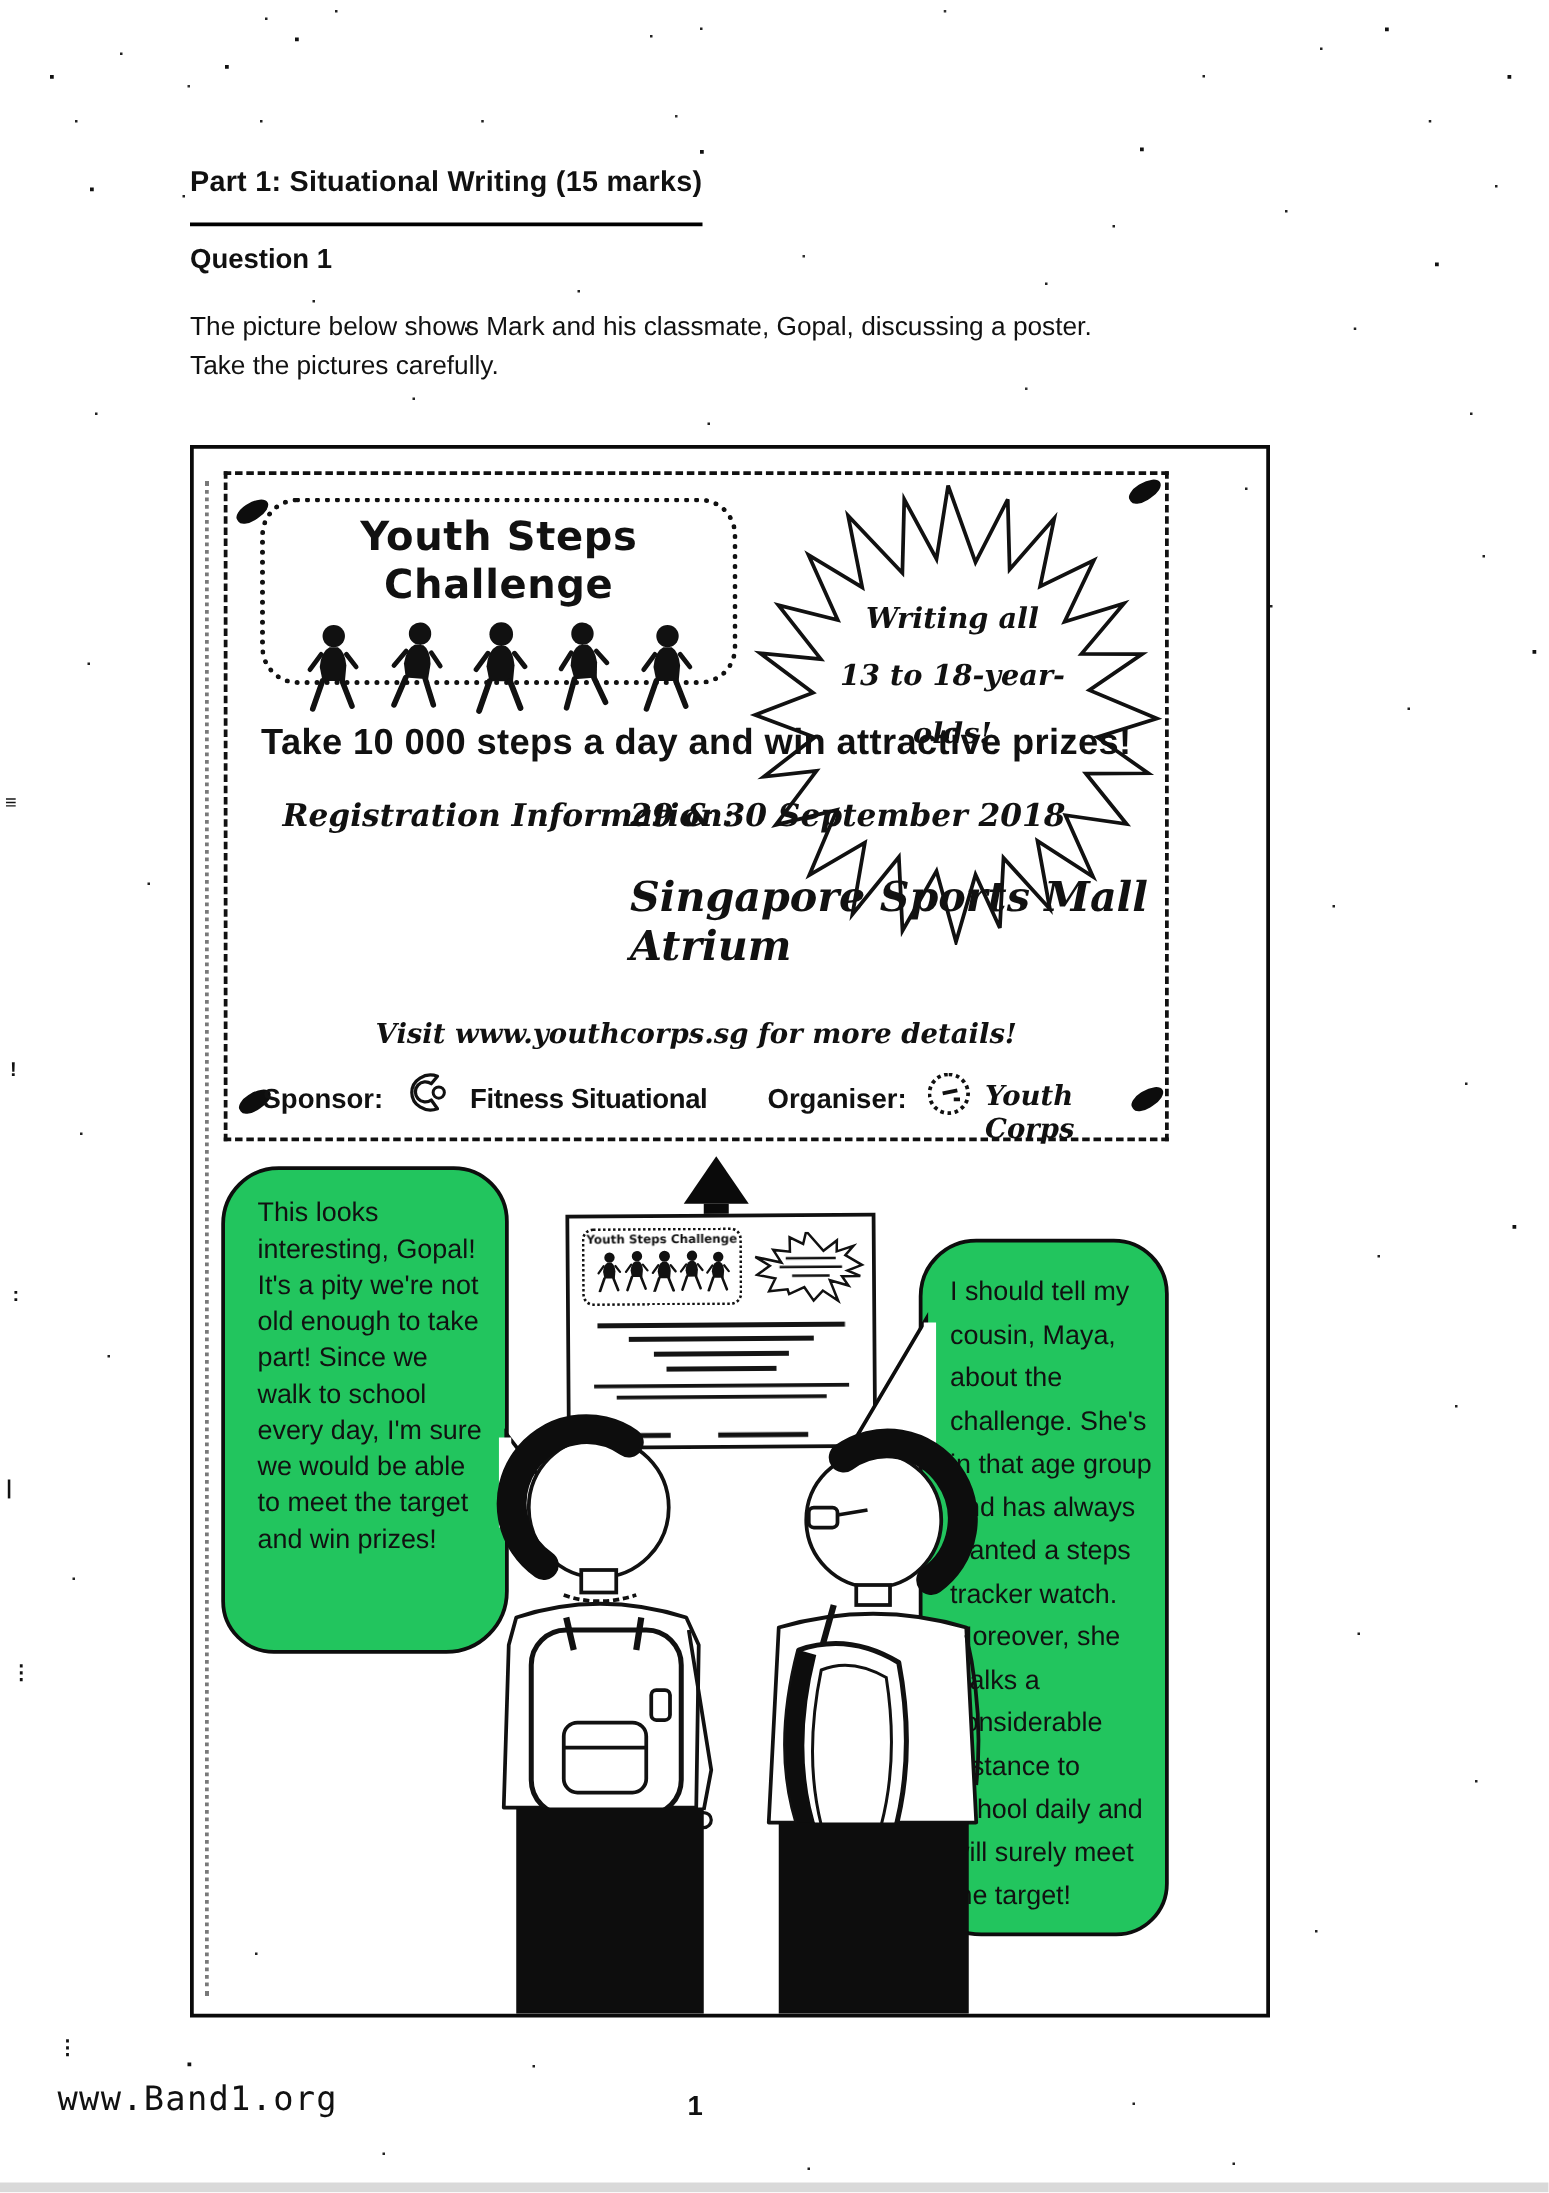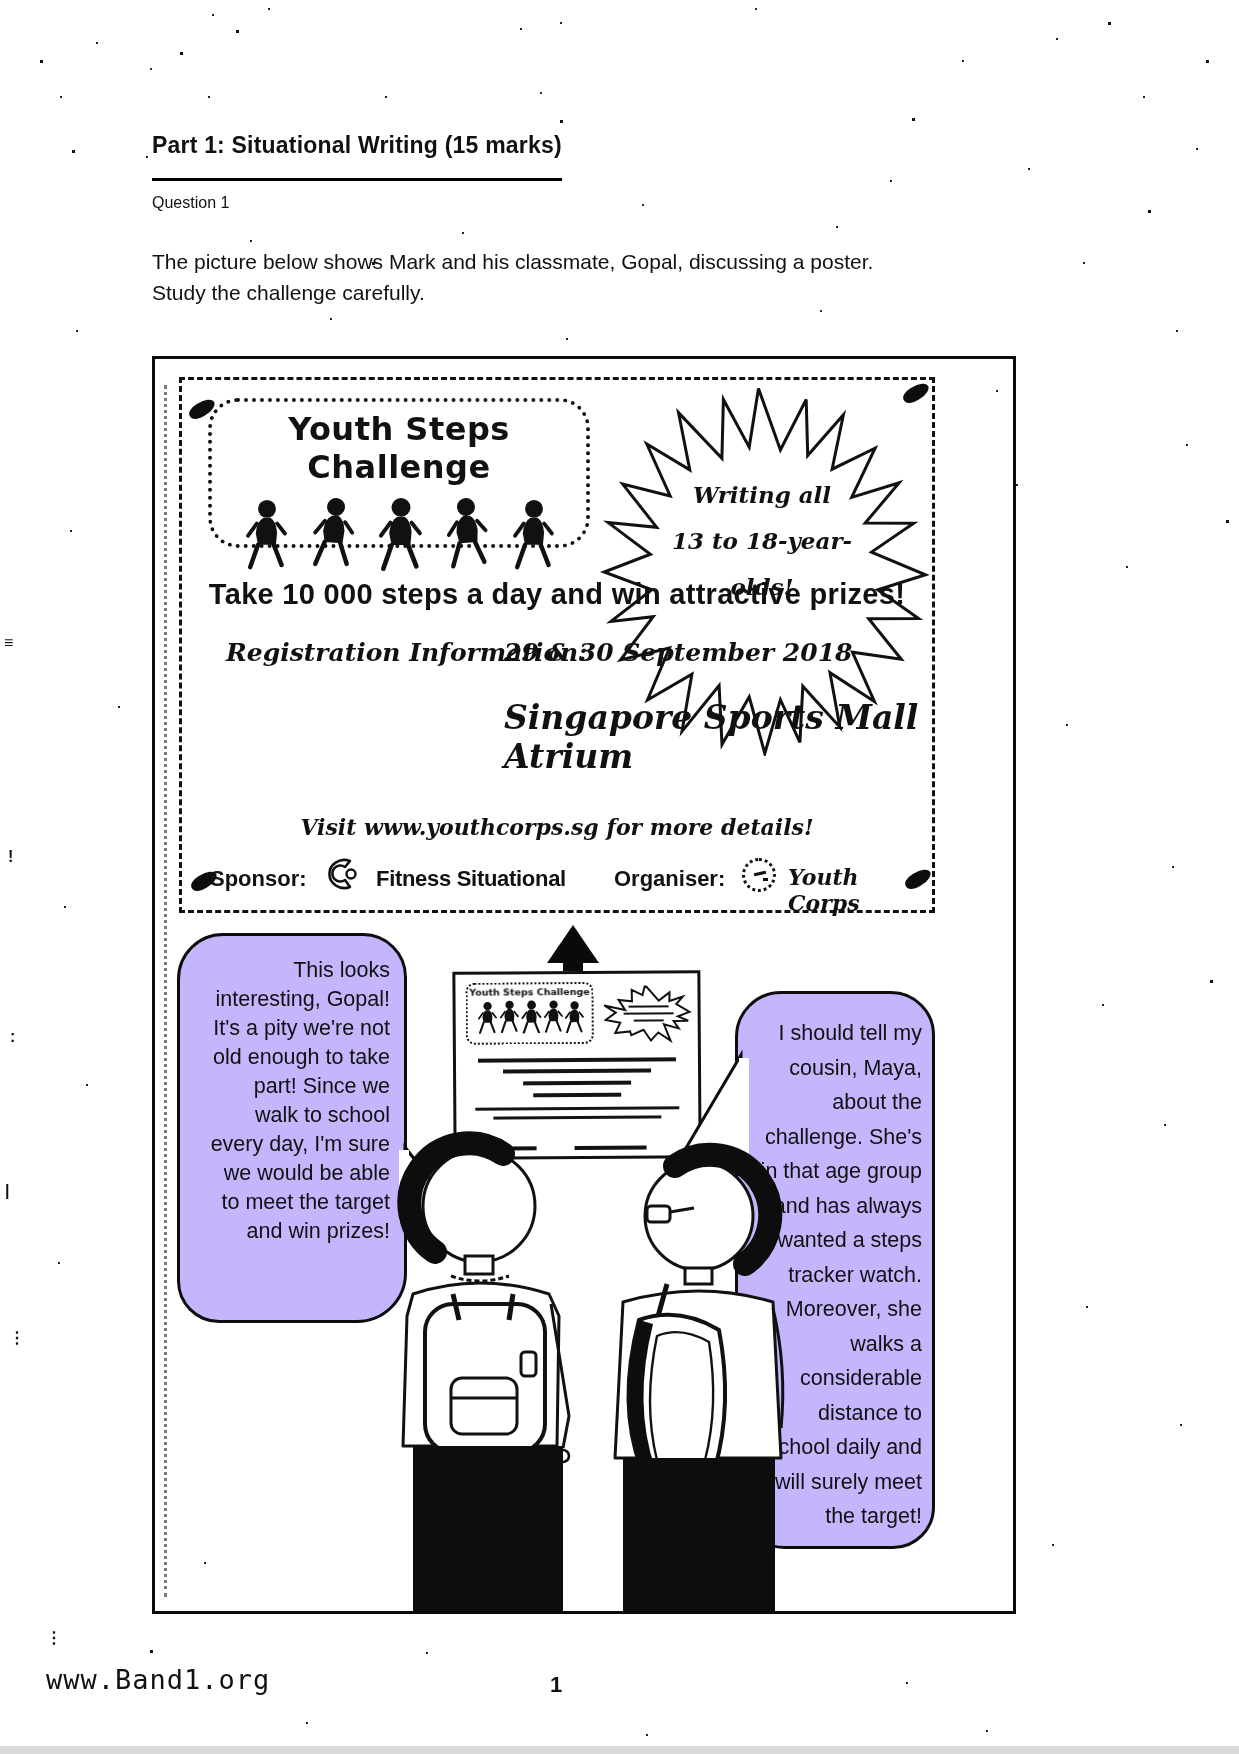--- a/index.html
+++ b/index.html
@@ -1,21 +1,21 @@
 <!DOCTYPE html>
 <html><head>
 <meta charset="utf-8">
 <style>
   html,body{margin:0;padding:0;background:#fff;}
   .page{position:relative;width:1239px;height:1754px;background:#ffffff;overflow:hidden;
         font-family:"Liberation Sans",sans-serif;color:#111;}
   .abs{position:absolute;}
   
   .part-heading{left:152px;top:132px;font-size:23px;font-weight:bold;border-bottom:3px solid #000;padding-bottom:19px;letter-spacing:.2px;}
-  .question-heading{left:152px;top:194px;font-size:16px;font-weight:normal;}
+  .question-heading{left:152px;top:194px;font-size:22px;font-weight:bold;}
   .intro{left:152px;top:246px;width:800px;font-size:21px;line-height:31px;}
   
   .frame{left:152px;top:356px;width:864px;height:1258px;border:3px solid #0a0a0a;box-sizing:border-box;}
   .frame-inner{position:absolute;left:0;top:0;right:0;bottom:0;}
   .margin-dotline{position:absolute;left:9px;top:26px;bottom:14px;width:0;border-left:3px dotted #333;opacity:.65;}
   
   .poster{position:absolute;left:24px;top:18px;width:756px;height:536px;border:3px dashed #111;box-sizing:border-box;background:#fff;}
   .corner-blob{position:absolute;width:28px;height:14px;background:#0d0d0d;border-radius:50% 60% 55% 50%;transform:rotate(-32deg);}
   .title-box{position:absolute;left:26px;top:18px;width:382px;height:150px;border:4px dotted #111;border-radius:30px;box-sizing:border-box;text-align:center;}
   .poster-title{margin-top:8px;font-family:"DejaVu Sans",sans-serif;font-weight:900;font-size:32px;letter-spacing:.5px;}
@@ -45,21 +45,21 @@
   
   .mini-poster{position:absolute;left:298px;top:612px;width:248px;height:188px;border:3px solid #111;box-sizing:border-box;background:#fff;transform:rotate(-.4deg);}
   .mini-title-box{position:absolute;left:10px;top:8px;width:128px;height:62px;border:2px dotted #111;border-radius:9px;box-sizing:border-box;text-align:center;}
   .mini-title{font-size:9.5px;font-weight:900;font-family:"DejaVu Sans",sans-serif;filter:blur(.3px);margin-top:2px;}
   .mini-star{position:absolute;right:4px;top:12px;width:90px;height:58px;}
   .mini-star .bar{position:absolute;height:2px;background:#111;filter:blur(.2px);}
   .mline{position:absolute;left:50%;transform:translateX(-50%);background:#141414;filter:blur(.35px);}
   .mini-foot{position:absolute;bottom:10px;left:0;width:100%;}
   .mini-foot span{position:absolute;height:4px;background:#111;filter:blur(.3px);}
   
-  .bubble{position:absolute;border:3px solid #0d0d0d;background:#c4b5fd;box-sizing:border-box;font-size:21.5px;text-align:right;}
+  .bubble{position:absolute;border:3px solid #0d0d0d;background:#22c55e;box-sizing:border-box;font-size:21.5px;}
   .bubble-left{left:22px;top:574px;width:230px;height:390px;border-radius:46px 44px 50px 42px;padding:20px 14px 0 26px;line-height:29px;}
   .bubble-right{left:580px;top:632px;width:200px;height:558px;border-radius:46px 44px 42px 50px;padding:22px 10px 0 22px;line-height:34.5px;}
   .tail-svg{position:absolute;}
   
   .site{left:46px;top:1664px;font-family:"DejaVu Sans Mono",monospace;font-size:27px;letter-spacing:1px;}
   .pageno{left:550px;top:1672px;font-size:22px;font-weight:bold;}
   
   .noise1{left:0;top:0;width:2px;height:2px;background:transparent;
     box-shadow:212px 14px #222,268px 8px #222,520px 28px #222,560px 22px #222,755px 8px #333,962px 60px #222,1056px 38px #222,1143px 96px #222,
     96px 42px #222,150px 68px #333,208px 96px #222,60px 96px #222,385px 96px #222,540px 92px #333,890px 180px #222,1028px 168px #222,1196px 148px #222,
@@ -79,21 +79,21 @@
 
 <div class="page">
 
   <div class="abs noise1"></div>
   <div class="abs noise2"></div>
 
   <div class="abs part-heading">Part 1: Situational Writing (15 marks)</div>
   <div class="abs question-heading">Question 1</div>
   <div class="abs intro">
     <div>The picture below shows Mark and his classmate, Gopal, discussing a poster.</div>
-    <div>Study the challenge carefully.</div>
+    <div>Take the pictures carefully.</div>
   </div>
 
   <div class="abs frame">
    <div class="frame-inner">
     <div class="margin-dotline"></div>
 
     <div class="poster">
       <div class="corner-blob" style="left:6px;top:22px;"></div>
       <div class="corner-blob" style="left:8px;top:494px;"></div>
       <div class="corner-blob" style="left:720px;top:6px;"></div>

